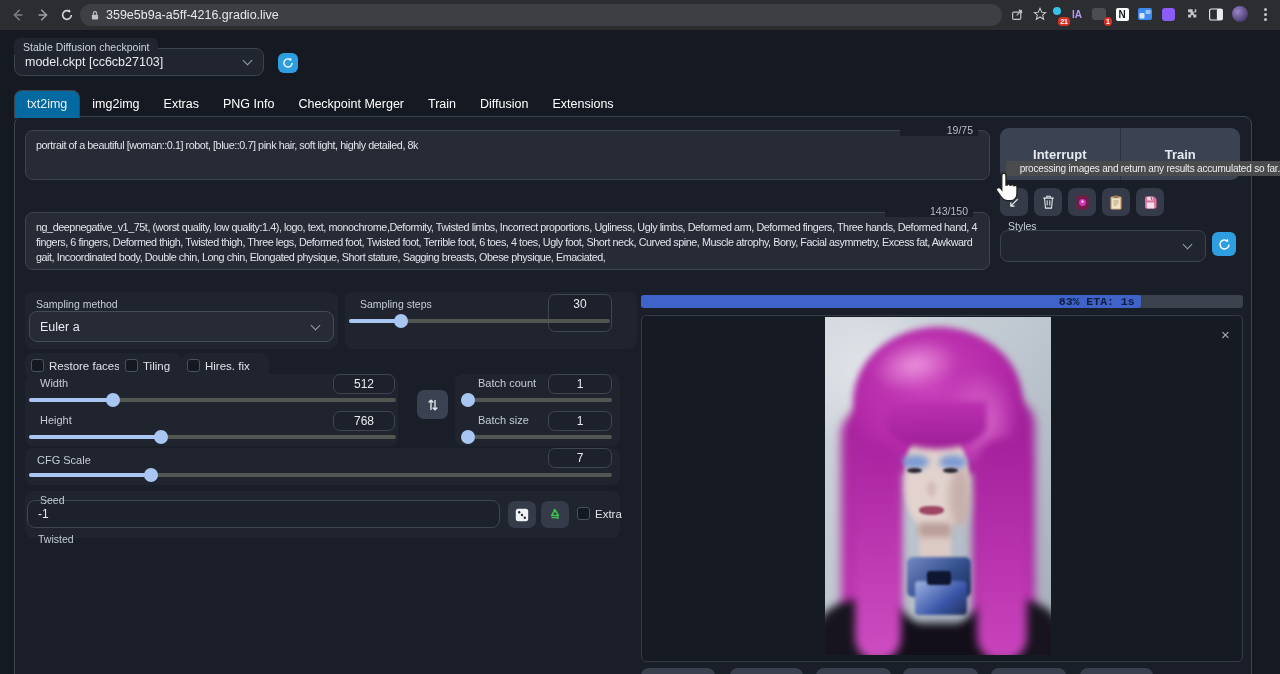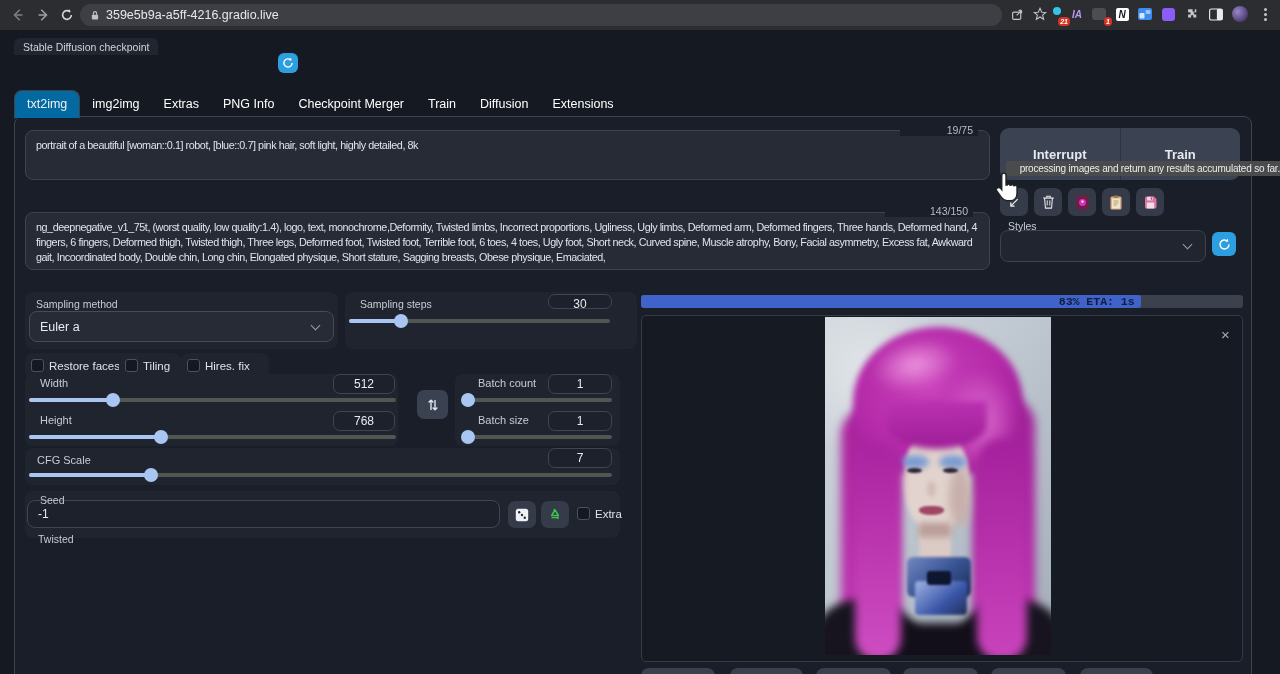--- a/index.html
+++ b/index.html
@@ -1,26 +1,26 @@
 <!DOCTYPE html>
 <html><head>
 <meta charset="utf-8">
 <style>
   *{margin:0;padding:0;box-sizing:border-box;}
   html,body{width:1280px;height:674px;overflow:hidden;background:#14181f;font-family:"Liberation Sans",sans-serif;}
   .browser{position:absolute;left:0;top:0;width:1280px;height:30px;background:#2c2d31;}
   .nav-ico{position:absolute;top:5px;width:20px;height:20px;display:flex;align-items:center;justify-content:center;color:#9aa0a6;font-size:15px;}
   .addr{position:absolute;left:80px;top:4px;width:922px;height:22px;background:#3e3f44;border-radius:11px;display:flex;align-items:center;}
   .addr .url{color:#e6e8ea;font-size:12.5px;margin-left:6px;}
-  .bicon{position:absolute;top:5px;width:18px;height:18px;display:flex;align-items:center;justify-content:center;font-size:12px;color:#c3c6ca;font-style:italic;}
+  .bicon{position:absolute;top:5px;width:18px;height:18px;display:flex;align-items:center;justify-content:center;font-size:12px;color:#c3c6ca;}
   .badge{position:absolute;bottom:-3px;right:-4px;background:#d93025;color:#fff;font-size:7px;line-height:9px;padding:0 2px;border-radius:4px;font-weight:bold;}
   .page{position:absolute;left:0;top:30px;width:1280px;height:644px;background:#151922;overflow:hidden;}
   .chev{position:absolute;width:7px;height:7px;border-right:1.5px solid #98a0ad;border-bottom:1.5px solid #98a0ad;transform:rotate(45deg);}
   .lbl{position:absolute;font-size:10.5px;color:#c6ccd6;z-index:3;}
-  .numbox{position:absolute;height:15px;background:#1c212b;border:1px solid #3f4552;border-radius:7px;color:#e8ebf0;font-size:12px;text-align:center;line-height:19px;}
+  .numbox{position:absolute;height:38px;background:#1c212b;border:1px solid #3f4552;border-radius:7px;color:#e8ebf0;font-size:12px;text-align:center;line-height:19px;}
   .select{position:absolute;background:#20252f;border:1px solid #3c424e;border-radius:8px;color:#e7eaef;font-size:12.5px;}
   .select .val{position:absolute;left:10px;top:50%;transform:translateY(-50%);}
   .block{position:absolute;background:#20242f;border-radius:8px;}
   .track{position:absolute;height:4px;background:#515650;border-radius:2px;}
   .fill{position:absolute;left:0;top:0;height:4px;background:#a9c6f2;border-radius:2px;}
   .knob{position:absolute;top:-5px;width:14px;height:14px;border-radius:50%;background:#a9c6f2;}
   .cb{position:absolute;width:13px;height:13px;background:#141821;border:1px solid #4a5160;border-radius:3px;}
   .cb-lbl{position:absolute;font-size:11.5px;color:#dde1e8;}
   .iconbtn{position:absolute;width:28px;height:28px;background:#353b48;border-radius:7px;display:flex;align-items:center;justify-content:center;}
   .bluebtn{position:absolute;background:#2d9fe0;border-radius:6px;display:flex;align-items:center;justify-content:center;}
@@ -128,20 +128,24 @@
         <i style="width:3px;height:3px;border-radius:50%;background:#c3c6ca"></i>
         <i style="width:3px;height:3px;border-radius:50%;background:#c3c6ca"></i>
         <i style="width:3px;height:3px;border-radius:50%;background:#c3c6ca"></i>
       </div>
   </div>
 </div>
 
 <div class="page">
 
   <div class="qs-label">Stable Diffusion checkpoint</div>
+  <div class="select qs-select">
+    <span class="val">model.ckpt [cc6cb27103]</span>
+    <i class="chev" style="right:12px;top:8px"></i>
+  </div>
   <div class="bluebtn" style="left:278px;top:23px;width:20px;height:20px">
     <svg width="12" height="12" viewBox="0 0 16 16">
         <path d="M13.5 8 a5.5 5.5 0 1 1 -1.6 -3.9" stroke="#fff" stroke-width="1.8" fill="none"></path>
         <path d="M12.2 1 L12.6 4.6 L9 4.2 Z" fill="#fff"></path>
       </svg>
   </div>
 
   <div class="tabs">
     <div class="tab sel">txt2img</div>
     <div class="tab">img2img</div>

